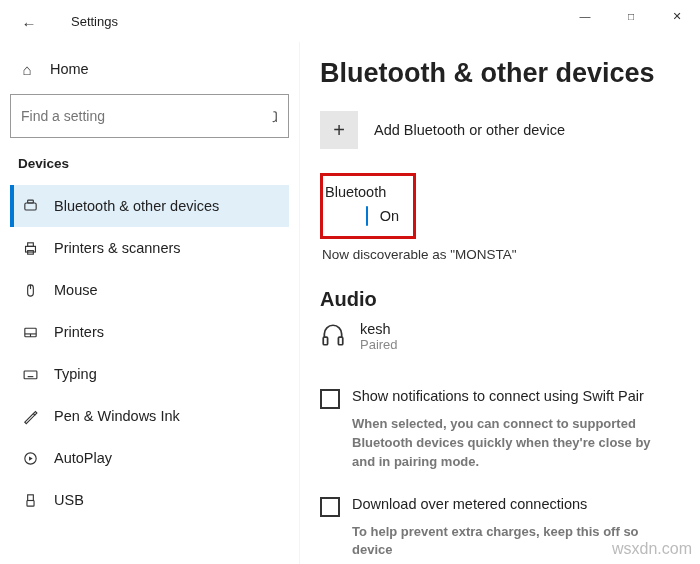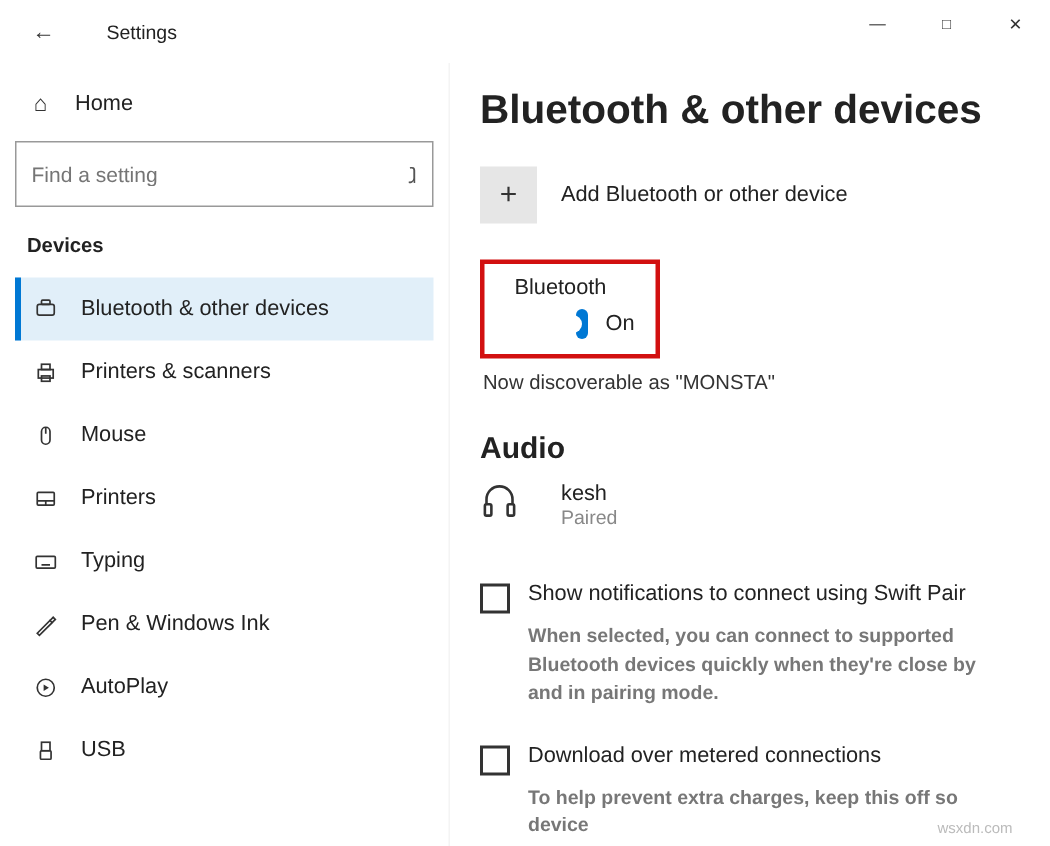--- a/index.html
+++ b/index.html
@@ -30,41 +30,41 @@
   .nav-item .icon { width: 18px; text-align: center; color: #333; }
   .nav-item .icon svg { width: 17px; height: 17px; display: block; }
 
   .main { flex: 1; padding: 16px 24px 0 20px; overflow: hidden; position: relative; }
   .page-title { font-size: 27px; font-weight: 600; color: #222; margin-bottom: 22px; }
 
   .add-row { display: flex; align-items: center; gap: 16px; margin-bottom: 24px; cursor: pointer; }
   .add-btn { width: 38px; height: 38px; background: #e6e6e6; display: flex; align-items: center; justify-content: center; font-size: 20px; color: #333; }
   .add-label { font-size: 14.5px; color: #222; }
 
-  .highlight-box { border: 3px solid #d21010; padding: 8px 14px 10px 20px; width: 120px; margin-bottom: 8px; }
+  .highlight-box { border: 3px solid #d21010; padding: 8px 14px 10px 2px; width: 96px; margin-bottom: 8px; }
   .bt-label { font-size: 14.5px; color: #222; margin-bottom: 6px; }
   .toggle-row { display: flex; align-items: center; gap: 12px; margin-left: 41px; }
   .toggle { width: 40px; height: 20px; border-radius: 10px; background: #0078d4; position: relative; cursor: pointer; }
   .toggle .knob { width: 12px; height: 12px; background: #fff; border-radius: 50%; position: absolute; top: 4px; right: 4px; }
   .toggle-text { font-size: 14.5px; color: #222; }
 
   .discoverable { font-size: 13.5px; color: #333; margin: 6px 0 26px 2px; }
 
   .section-title { font-size: 20px; font-weight: 600; color: #222; margin-bottom: 10px; }
-  .device-row { display: flex; align-items: center; gap: 28px; margin-bottom: 36px; cursor: pointer; }
+  .device-row { display: flex; align-items: center; gap: 14px; margin-bottom: 36px; cursor: pointer; }
   .device-icon svg { width: 26px; height: 26px; }
   .device-name { font-size: 14.5px; color: #222; }
   .device-status { font-size: 13px; color: #888; }
 
   .check-row { display: flex; align-items: flex-start; gap: 12px; margin-bottom: 6px; cursor: pointer; }
   .checkbox { width: 20px; height: 20px; border: 2px solid #333; flex-shrink: 0; margin-top: 1px; }
   .check-label { font-size: 14.5px; color: #222; }
   .check-desc { font-size: 13px; color: #777; line-height: 1.45; margin: 0 0 24px 32px; font-weight: bold; }
 
-  .watermark { position: absolute; right: 25px; bottom: 6px; font-size: 10px; color: #bbb; z-index: 10; }
+  .watermark { position: absolute; right: 8px; bottom: 6px; font-size: 16px; color: #bbb; z-index: 10; }
 </style>
 </head>
 <body>
 
 <div class="window">
 
   <div class="titlebar">
     <div class="back-icon">←</div>
     <div class="title">Settings</div>
     <div class="winbtns">

